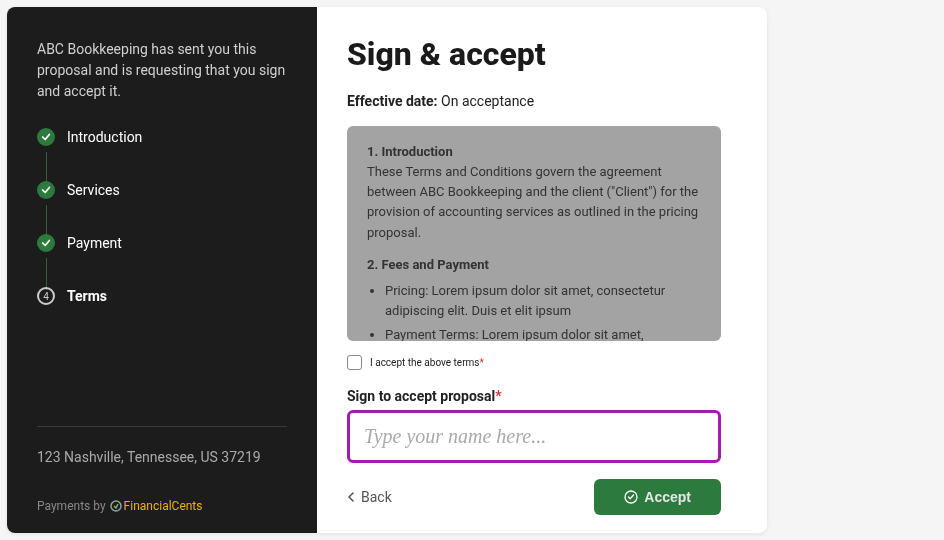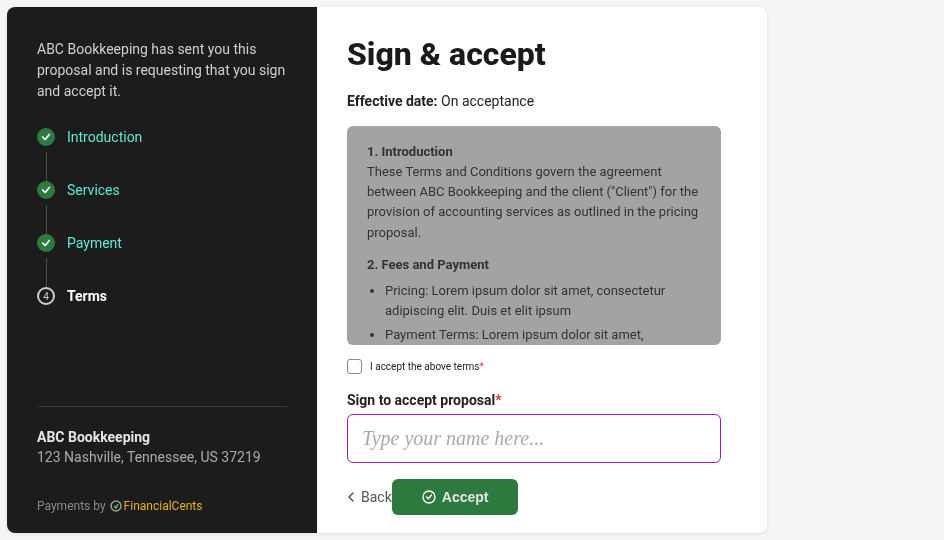--- a/index.html
+++ b/index.html
@@ -71,21 +71,21 @@
   .step-circle.done svg { width: 10px; height: 10px; }
   .step-circle.current {
     border: 2px solid #ccc;
     font-size: 10px;
     color: #ccc;
     width: 18px;
     height: 18px;
   }
   .step-label {
     font-size: 14px;
-    color: #5eead4;
+    color: #ffffff;
   }
   .step.active .step-label {
     color: #fff;
     font-weight: 700;
   }
   .sidebar-footer {
     margin-top: auto;
   }
   .sidebar-divider {
     border-top: 1px solid #3a3a3a;
@@ -171,32 +171,32 @@
   .asterisk { color: #d33; }
   .sign-label {
     margin-top: 18px;
     font-size: 14px;
     font-weight: 700;
     color: #222;
   }
   .sign-input {
     margin-top: 6px;
     width: 100%;
-    border: 1px solid #a21caf;
+    border: 3px solid #a21caf;
     border-radius: 6px;
     padding: 12px 14px;
     font-family: "Brush Script MT", cursive;
     font-size: 20px;
     color: #888;
     font-style: italic;
   }
   .sign-input::placeholder { color: #aaa; }
   .actions {
     display: flex;
-    justify-content: flex-start;
+    justify-content: space-between;
     align-items: center;
     margin-top: 16px;
   }
   .back-link {
     font-size: 14px;
     color: #555;
     display: flex;
     align-items: center;
     gap: 4px;
     cursor: pointer;
@@ -249,21 +249,20 @@
         <span class="step-label">Payment</span>
       </div>
       <div class="step active">
         <div class="step-circle current">4</div>
         <span class="step-label">Terms</span>
       </div>
     </div>
 
     <div class="sidebar-footer">
       <div class="sidebar-divider"></div>
-      <div class="company-name">ABC Bookkeeping</div>
       <div class="company-address">123 Nashville, Tennessee, US 37219</div>
       <div class="powered-by">
         <span>Payments by</span>
         <span class="brand">
           <svg width="12" height="12" viewBox="0 0 12 12">
               <circle cx="6" cy="6" r="5" fill="none" stroke="#8a8" stroke-width="1.5"></circle>
               <path d="M4 6 L6 8 L8 4" stroke="#8a8" stroke-width="1.5" fill="none"></path>
             </svg>
           <span>FinancialCents</span>
         </span>

